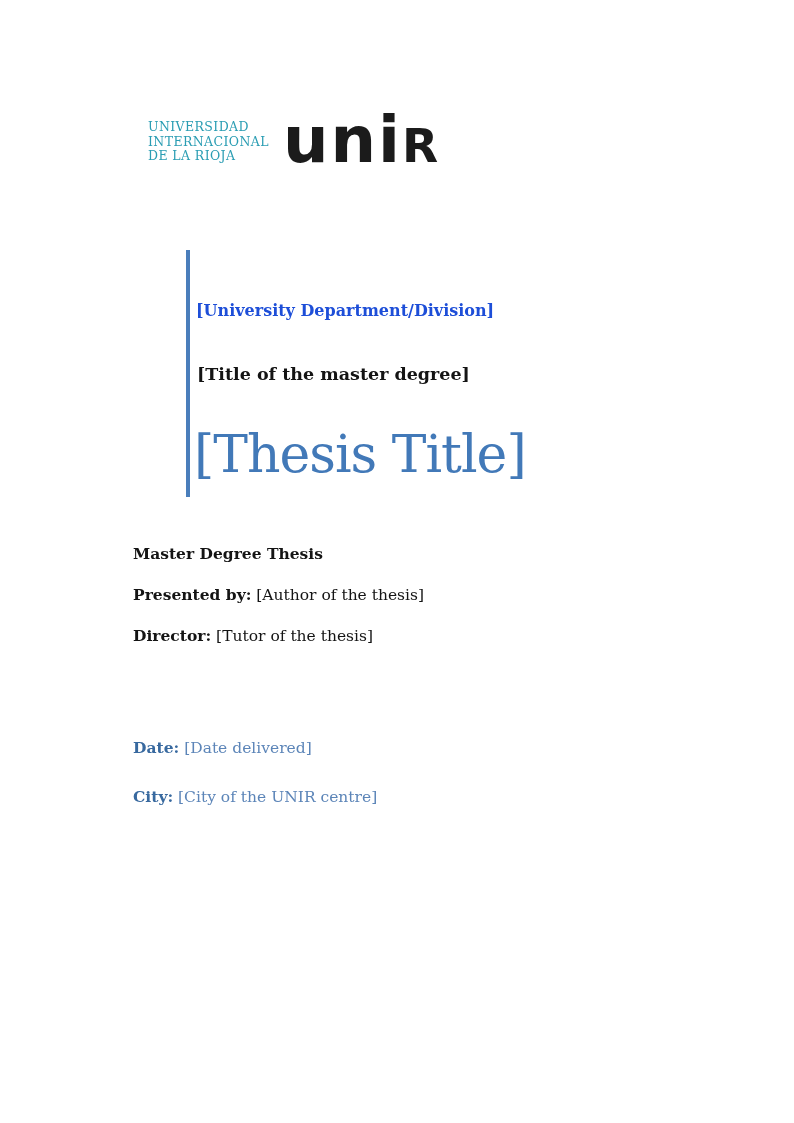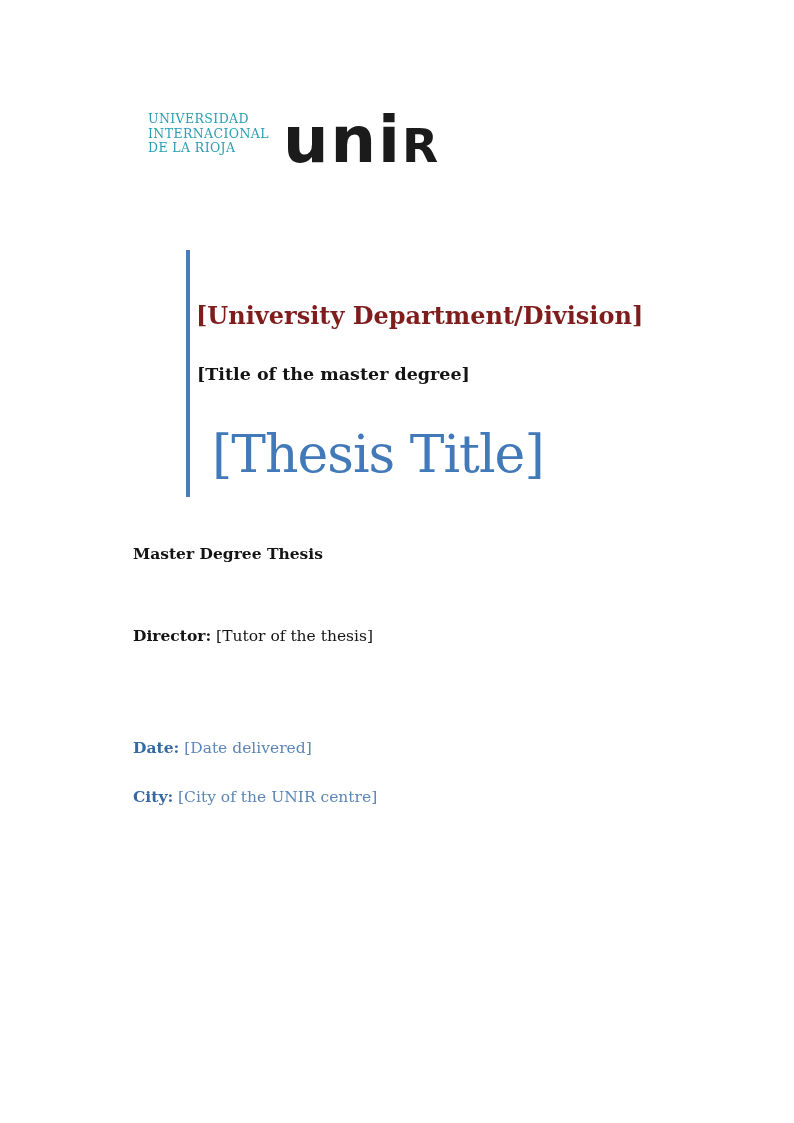--- a/index.html
+++ b/index.html
@@ -16,21 +16,21 @@
 
   
   .logo {
     position: absolute;
     left: 148px;
     top: 112px;
     display: flex;
     align-items: flex-start;
   }
   .logo-text {
-    margin-top: 0;
+    margin-top: 8px;
     font-family: "DejaVu Serif", serif;
     font-size: 12.5px;
     line-height: 14.5px;
     letter-spacing: 0.4px;
     color: #2a9db3;
     white-space: pre-line;
   }
   .logo-wordmark {
     margin-left: 14px;
     margin-top: -4px;
@@ -59,38 +59,38 @@
     top: 265px;
     font-size: 18px;
     font-weight: 700;
     color: #141414;
     white-space: nowrap;
   }
   .hdr-line2 {
     position: absolute;
     left: 196px;
     top: 301px;
-    font-size: 24px;
+    font-size: 16px;
     font-weight: 700;
-    color: #7f1d1d;
+    color: #1d4ed8;
     white-space: nowrap;
   }
   .hdr-line3 {
     position: absolute;
     left: 197px;
     top: 344px;
     font-size: 17.5px;
     font-weight: 700;
     color: #141414;
     white-space: nowrap;
     margin-top: 20px;
   }
   .thesis-title {
     position: absolute;
-    left: 212px;
+    left: 194px;
     top: 424px;
     font-size: 52px;
     font-weight: 400;
     letter-spacing: -1px;
     color: #4279b8;
     white-space: nowrap;
   }
 
   
   .detail {
@@ -139,20 +139,23 @@
   <div class="hdr-line2">[University Department/Division]</div>
 
   <div class="hdr-line3">[Title of the master degree]</div>
 
   <div class="thesis-title">[Thesis Title]</div>
 
   <div class="detail d1">
     <span class="lbl">Master Degree Thesis</span>
   </div>
 
+  <div class="detail d2">
+    <span class="lbl">Presented by:</span><span class="val"> [Author of the thesis]</span>
+  </div>
 
   <div class="detail d3">
     <span class="lbl">Director:</span><span class="val"> [Tutor of the thesis]</span>
   </div>
 
   <div class="footer-line f1">
     <span class="lbl">City:</span><span class="val"> [City of the UNIR centre]</span>
   </div>
 
   <div class="footer-line f2">

